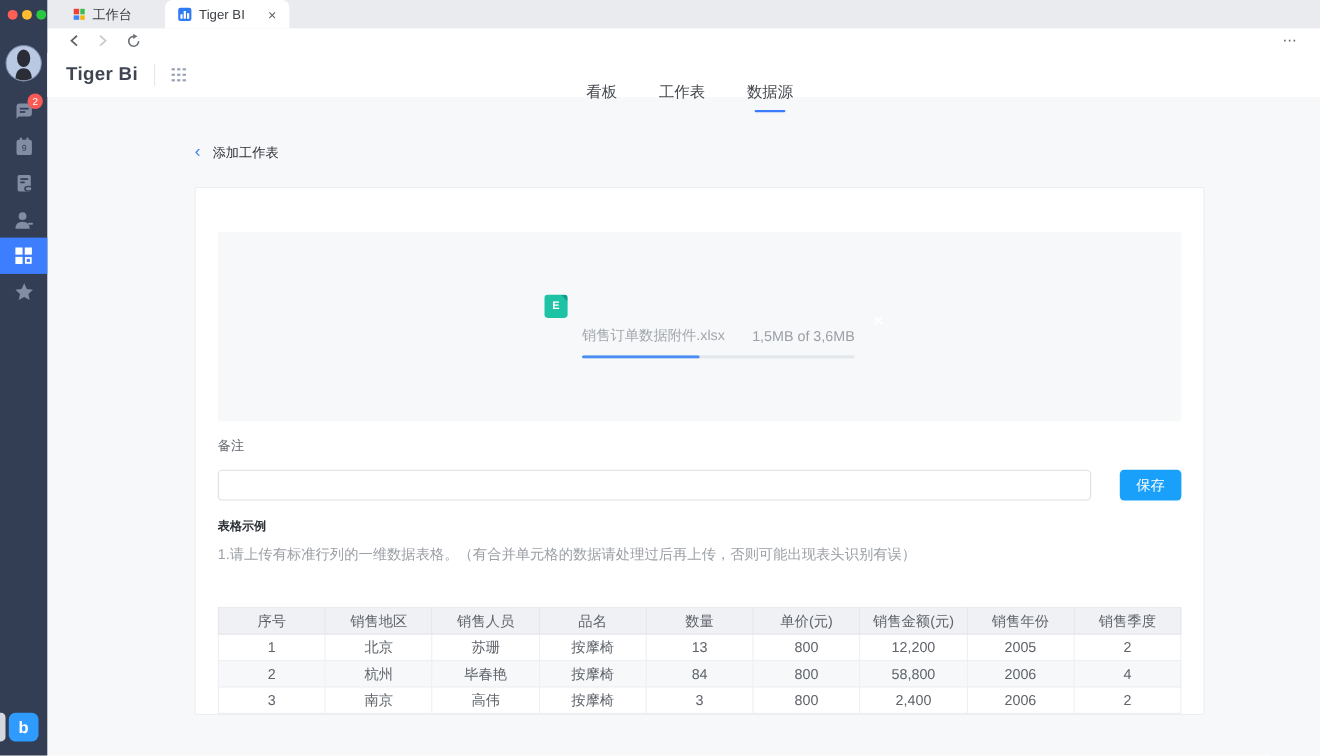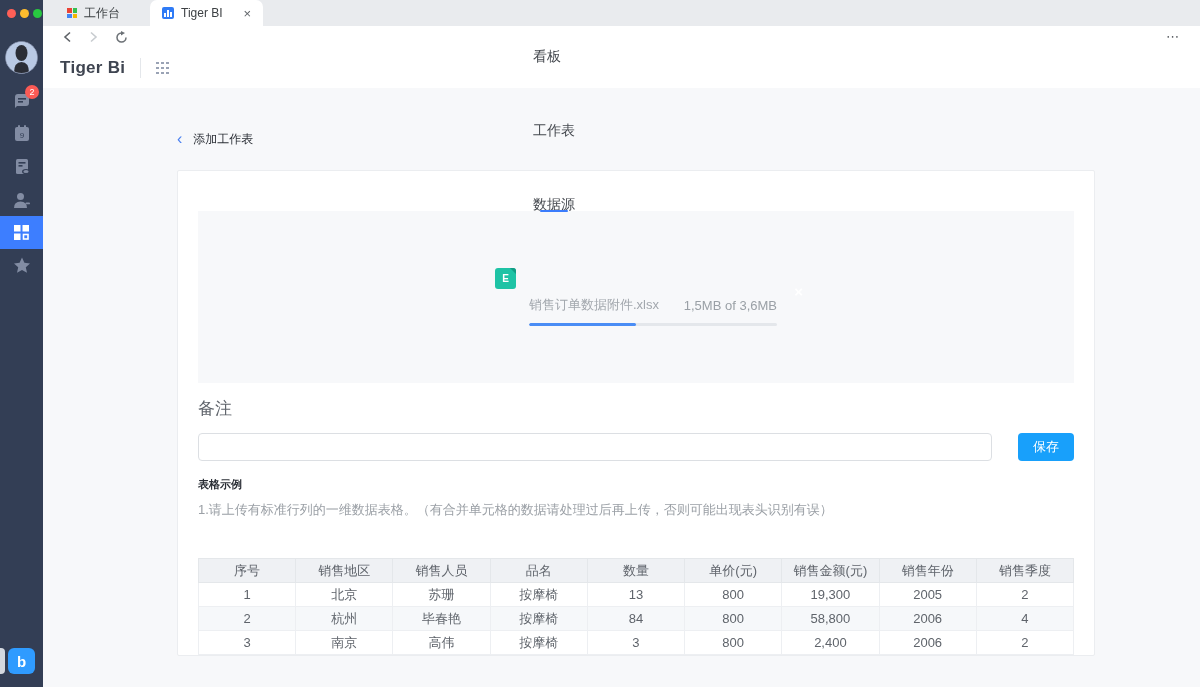--- a/index.html
+++ b/index.html
@@ -44,21 +44,21 @@
   
   .browserbar { height:22px; background:#fff; display:flex; align-items:center; padding:0 20px; gap:17px; flex-shrink:0; }
   .more-dots { margin-left:auto; color:#5f6368; font-size:13px; letter-spacing:1px; line-height:0.5; }
 
   
   .appheader { height:40px; background:#fff; display:flex; align-items:center; padding:0 24px 0 17px; position:relative; flex-shrink:0; }
   .logo { font-size:17px; font-weight:bold; color:#3f4551; letter-spacing:0.3px; }
   .vdiv { width:1px; height:20px; background:#e4e7eb; margin:0 15px; }
   .grid-menu { display:grid; grid-template-columns:repeat(3,2.5px); grid-auto-rows:2.5px; gap:2.5px; }
   .grid-menu i { background:#9aa3b5; }
-  .top-nav { position:absolute; left:490px; top:0; height:100%; display:flex; gap:56px; font-size:14px; color:#45494f;flex-direction:column; }
+  .top-nav { position:absolute; left:490px; top:16px; height:100%; display:flex; gap:38px; font-size:14px; color:#45494f; }
   .top-nav .nav-item { display:flex; align-items:center; position:relative; cursor:default; }
   .nav-item.active .underline { position:absolute; bottom:2px; left:50%; transform:translateX(-50%);
     width:28px; height:2px; border-radius:1px; background:var(--accent,#3b7cfc); }
   .header-right { margin-left:auto; display:flex; align-items:center; font-size:14px; color:#45494f; }
   .hdr-vdiv { width:1px; height:16px; background:#e4e7eb; margin:0 18px; }
   .user-avatar { width:22px; height:22px; border-radius:50%; background:#2f7bf6; color:#fff;
     font-size:6px; display:flex; align-items:center; justify-content:center; }
   .user-name { margin-left:8px; }
   .caret { margin-left:8px; width:0; height:0; border-left:4px solid transparent; border-right:4px solid transparent; border-top:5px solid #565b63; }
 
@@ -77,21 +77,21 @@
     font-size:10px; font-weight:bold; display:flex; align-items:center; justify-content:center; position:relative; }
   .file-icon::after { content:""; position:absolute; top:0; right:0; border-left:6px solid transparent; border-top:6px solid #15english; border-top:6px solid #129c84; border-radius:0 3px 0 0; }
   .upload-info { width:248px;margin-top:28px; }
   .upload-line1 { display:flex; justify-content:space-between; align-items:center; margin-bottom:9px; }
   .upload-filename { font-size:13px; color:#a2a7ad; }
   .upload-size { font-size:13px; color:#9aa0a6; }
   .progress-track { height:3px; border-radius:2px; background:#e4e7eb; overflow:hidden; }
   .progress-fill { height:100%; border-radius:2px; background:var(--progress,#4a8df5); width:0; }
   .upload-cancel { position:absolute; right:-26px; top:16px; color:#fff; font-size:15px; font-weight:bold; line-height:1; }
 
-  .remark-label { margin-top:14px; font-size:17px; color:#5f646b; }
+  .remark-label { margin-top:14px; font-size:12px; color:#5f646b; }
   .remark-row { margin-top:13px; display:flex; align-items:center; }
   .remark-input { flex:1; height:28px; border:1px solid #dcdfe3; border-radius:4px; padding:0 10px;
     font-size:13px; color:#333; outline:none; font-family:inherit; }
   .save-btn { margin-left:26px; width:56px; height:28px; border:none; border-radius:4px;
     background:var(--button,#18a0fb); color:#fff; font-size:13px; font-family:inherit; cursor:pointer; }
 
   .example-title { margin-top:16px; font-size:11px; font-weight:bold; color:#2b2f36; }
   .notes { margin-top:8px; font-size:13px; color:#9ba0a6; line-height:20px; }
 
   table.sample { margin-top:38px; width:100%; border-collapse:collapse; table-layout:fixed; font-size:13px; }
@@ -284,21 +284,21 @@
               </tr>
             </thead>
           <tbody>
               <tr>
                 <td>1</td>
                 <td>北京</td>
                 <td>苏珊</td>
                 <td>按摩椅</td>
                 <td>13</td>
                 <td>800</td>
-                <td>19,300</td>
+                <td>12,200</td>
                 <td>2005</td>
                 <td>2</td>
               </tr>
               <tr>
                 <td>2</td>
                 <td>杭州</td>
                 <td>毕春艳</td>
                 <td>按摩椅</td>
                 <td>84</td>
                 <td>800</td>

